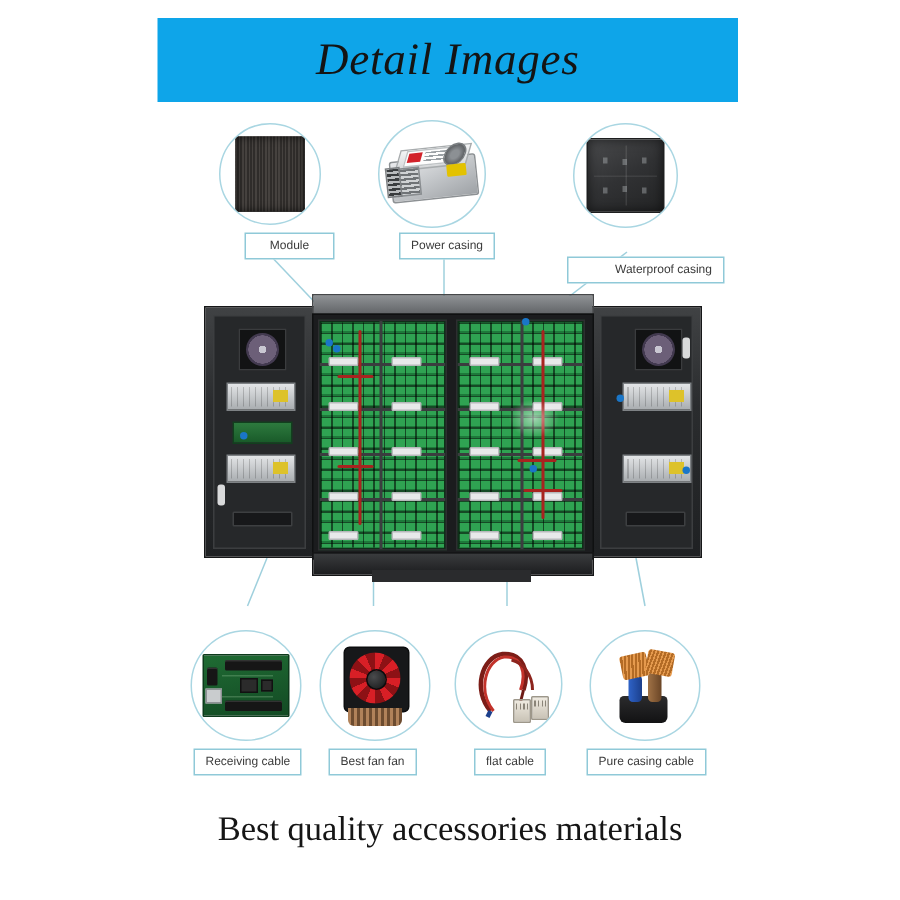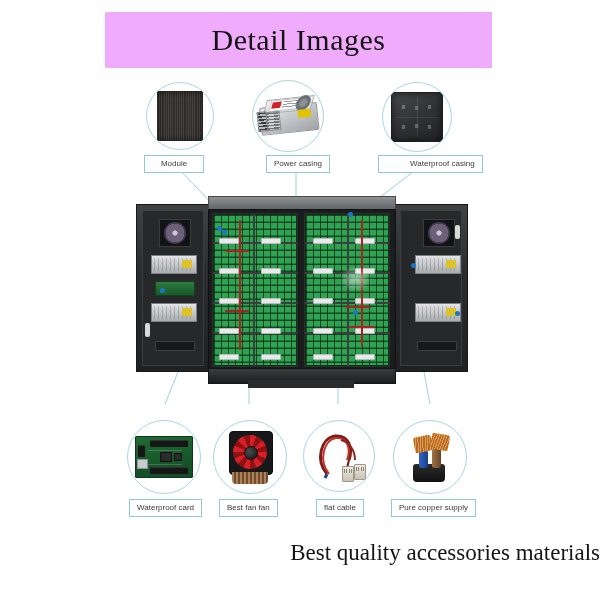--- a/index.html
+++ b/index.html
@@ -12,35 +12,35 @@
     overflow: hidden;
     font-family: "Liberation Sans", sans-serif;
   }
   .stage { position: absolute; inset: 0; }
 
   
   .banner {
     position: absolute;
     left: 105px; top: 12px;
     width: 387px; height: 56px;
-    background: #f0abfc;
-    display: flex; align-items: center; justify-content: center;
+    background: #0ea5e9;
+    display: flex; align-items: center; justify-content: center; font-style: italic;
   }
   .banner-title {
     font-family: "Liberation Serif", serif;
     font-size: 30px;
     color: #141414;
     letter-spacing: 0.5px;
   }
 
   
   .footer-caption {
     position: absolute;
     left: 0; right: 0; top: 540px;
-    text-align: right;
+    text-align: center;
     font-family: "Liberation Serif", serif;
     font-size: 23px;
     color: #151515;
   }
 
   
   .connectors { position: absolute; inset: 0; }
 
   
   .callout { position: absolute; }
@@ -366,21 +366,21 @@
     <line x1="165" y1="404" x2="178" y2="372" stroke="#9fd0dd" stroke-width="1"></line>
     <line x1="249" y1="404" x2="249" y2="374" stroke="#9fd0dd" stroke-width="1"></line>
     <line x1="338" y1="404" x2="338" y2="374" stroke="#9fd0dd" stroke-width="1"></line>
     <line x1="430" y1="404" x2="424" y2="372" stroke="#9fd0dd" stroke-width="1"></line>
   </svg>
 
   <div class="callout">
     <div class="circle" style="left:146px; top:82px; width:66px; height:66px;">
       <div class="led-module"></div>
     </div>
-    <div class="label-box" style="left:144px; top:155px; width:44px;">Module</div>
+    <div class="label-box" style="left:163px; top:155px; width:44px;">Module</div>
   </div>
 
   <div class="callout">
     <div class="circle" style="left:252px; top:80px; width:70px; height:70px;">
       <div class="psu">
         <div class="psu-body"></div>
         <div class="psu-top"></div>
         <div class="psu-sticker">
           <div class="red"></div>
             <div class="lines"></div>
@@ -400,21 +400,21 @@
         <div class="seam-v"></div>
         <div class="seam-h"></div>
         <div class="dot" style="left:10px; top:12px;"></div>
         <div class="dot" style="left:23px; top:13px;"></div>
         <div class="dot" style="left:36px; top:12px;"></div>
         <div class="dot" style="left:10px; top:32px;"></div>
         <div class="dot" style="left:23px; top:31px;"></div>
         <div class="dot" style="left:36px; top:32px;"></div>
       </div>
     </div>
-    <div class="label-box" style="left:378px; top:155px;padding-left:31px;">Waterproof casing</div>
+    <div class="label-box" style="left:378px; top:171px;padding-left:31px;">Waterproof casing</div>
   </div>
 
   <div class="cabinet">
 
     <div class="door left">
       <div class="door-inner">
         <div class="door-fan" style="left:16px; top:8px;">
           <div class="blades"></div>
         </div>
         <div class="door-psu" style="left:8px; top:44px;">
@@ -514,21 +514,21 @@
         <div class="hdr" style="left:14px; top:3px;  width:38px;"></div>
         <div class="hdr" style="left:14px; top:30px; width:38px;"></div>
         <div class="hdr" style="left:2px;  top:8px;  width:7px; height:12px;"></div>
         <div class="chip" style="left:24px; top:15px; width:10px; height:8px;"></div>
         <div class="chip" style="left:38px; top:16px; width:6px; height:6px;"></div>
         <div class="conn" style="left:1px; top:22px; width:9px; height:8px;"></div>
         <div class="trace" style="left:12px; top:13px; width:34px;"></div>
         <div class="trace" style="left:12px; top:27px; width:34px;"></div>
       </div>
     </div>
-    <div class="label-box" style="left:129px; top:499px;">Waterproof card</div>
+    <div class="label-box" style="left:129px; top:499px;">Receiving cable</div>
   </div>
 
   <div class="callout">
     <div class="circle" style="left:213px; top:420px; width:72px; height:72px;">
       <div class="fan-assembly">
         <div class="fan-frame"></div>
         <div class="fan-blades"></div>
         <div class="fan-hub"></div>
         <div class="fan-heatsink"></div>
       </div>
@@ -556,18 +556,18 @@
   <div class="callout">
     <div class="circle" style="left:393px; top:420px; width:72px; height:72px;">
       <div class="copper-wrap">
         <div class="sheath"></div>
         <div class="core blue" style="left:16px; top:18px; height:18px;"></div>
         <div class="core brown" style="left:29px; top:16px; height:20px;"></div>
         <div class="strands" style="left:11px; top:4px; transform:rotate(-12deg);"></div>
         <div class="strands" style="left:28px; top:2px; transform:rotate(10deg);"></div>
       </div>
     </div>
-    <div class="label-box" style="left:391px; top:499px;">Pure copper supply</div>
+    <div class="label-box" style="left:391px; top:499px;">Pure casing cable</div>
   </div>
 
   <div class="footer-caption">Best quality accessories materials</div>
 
 </div>
 
 </body></html>

